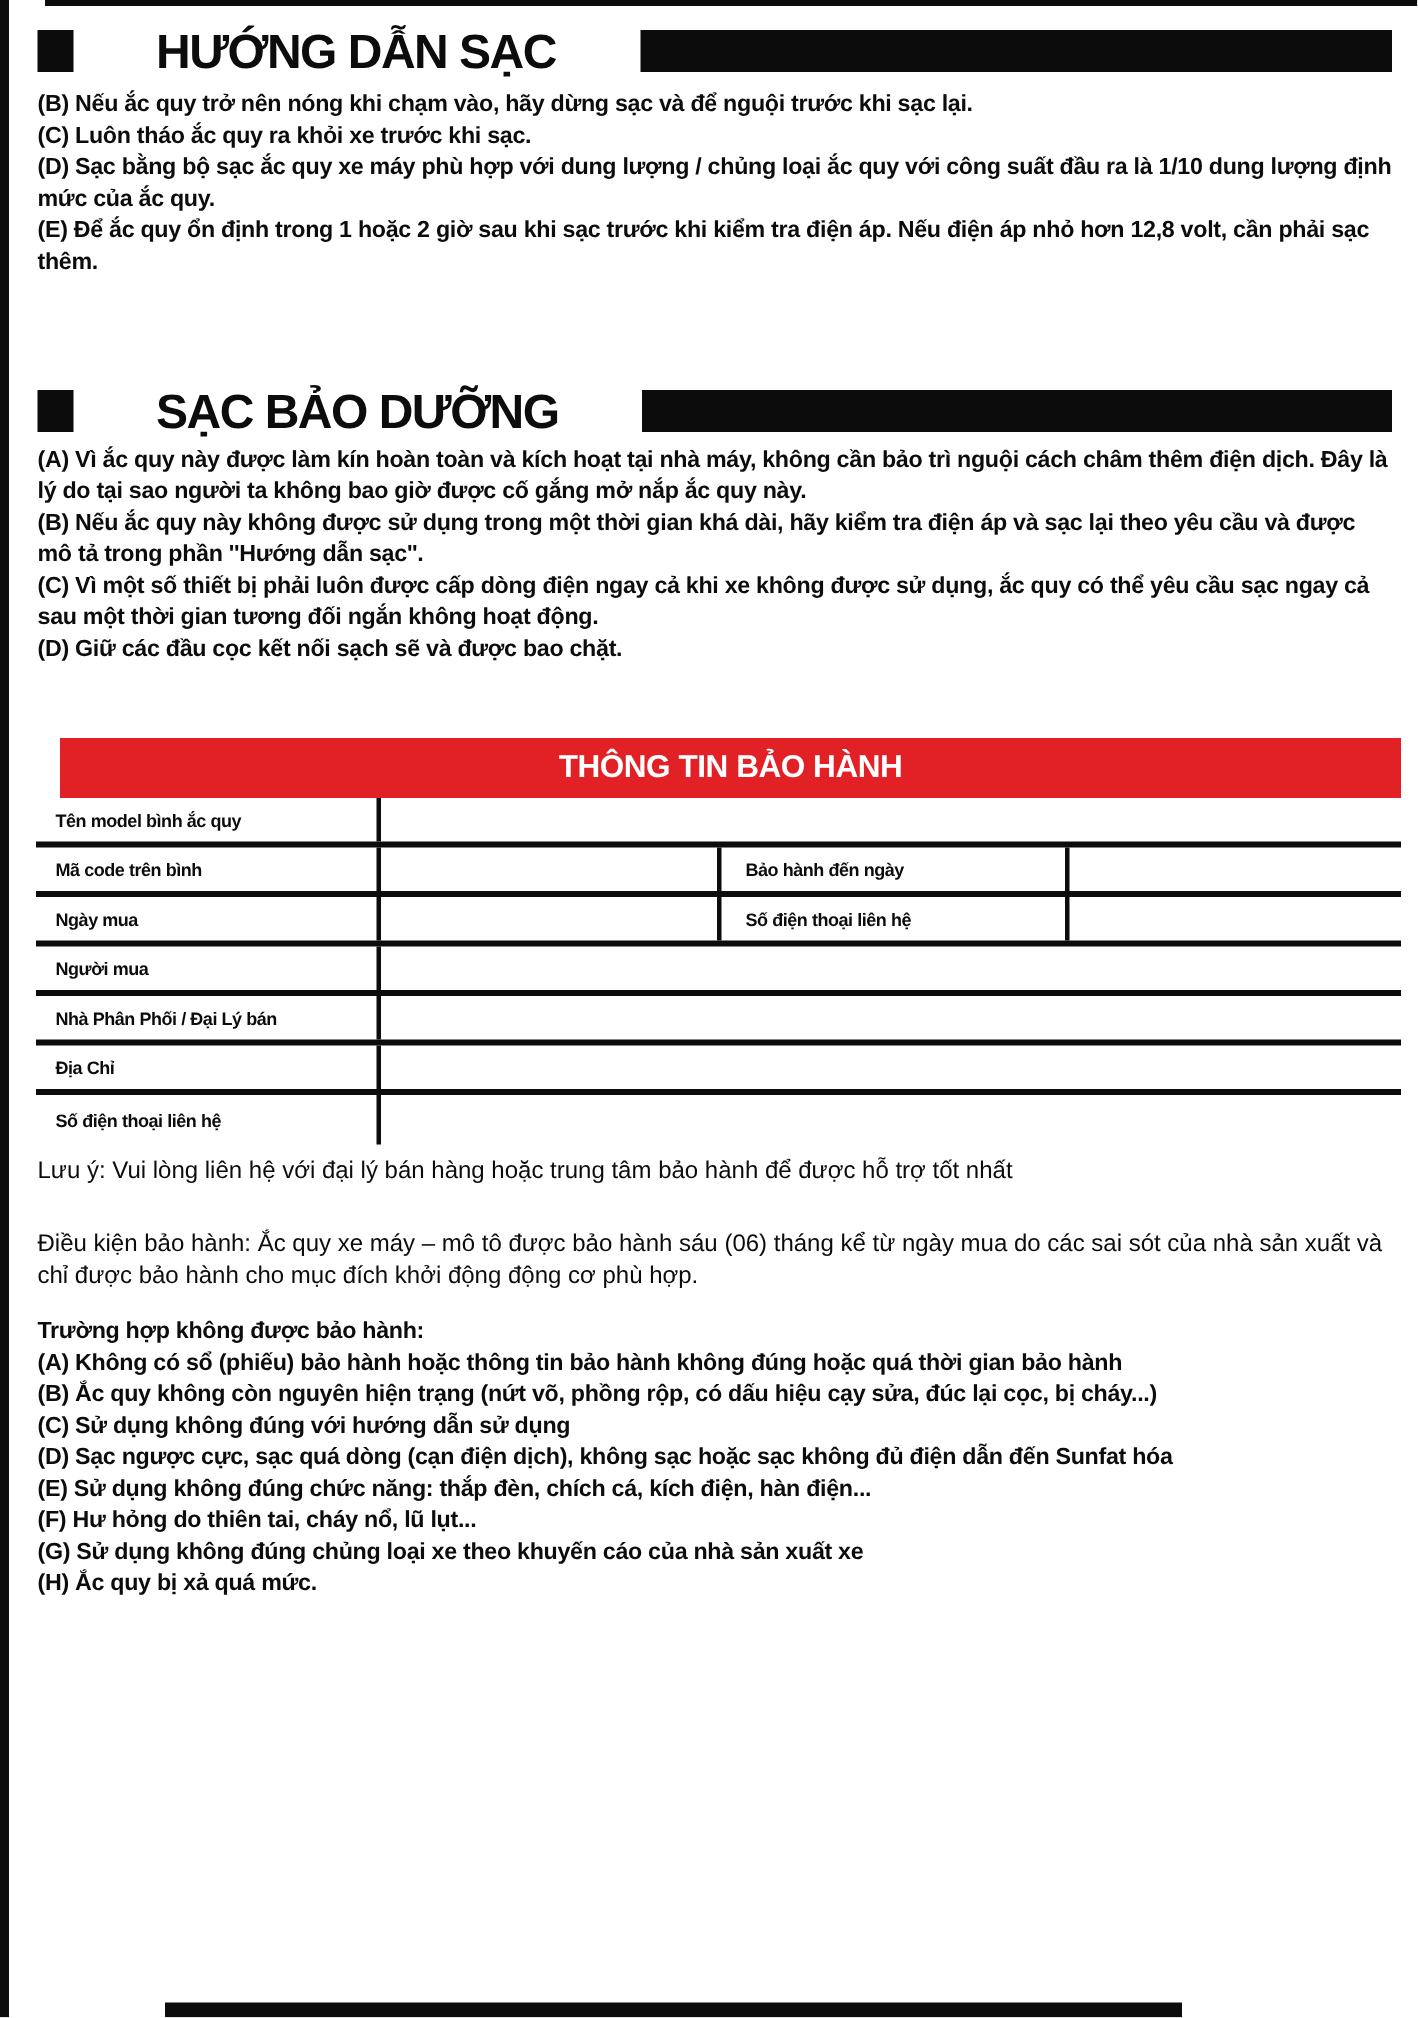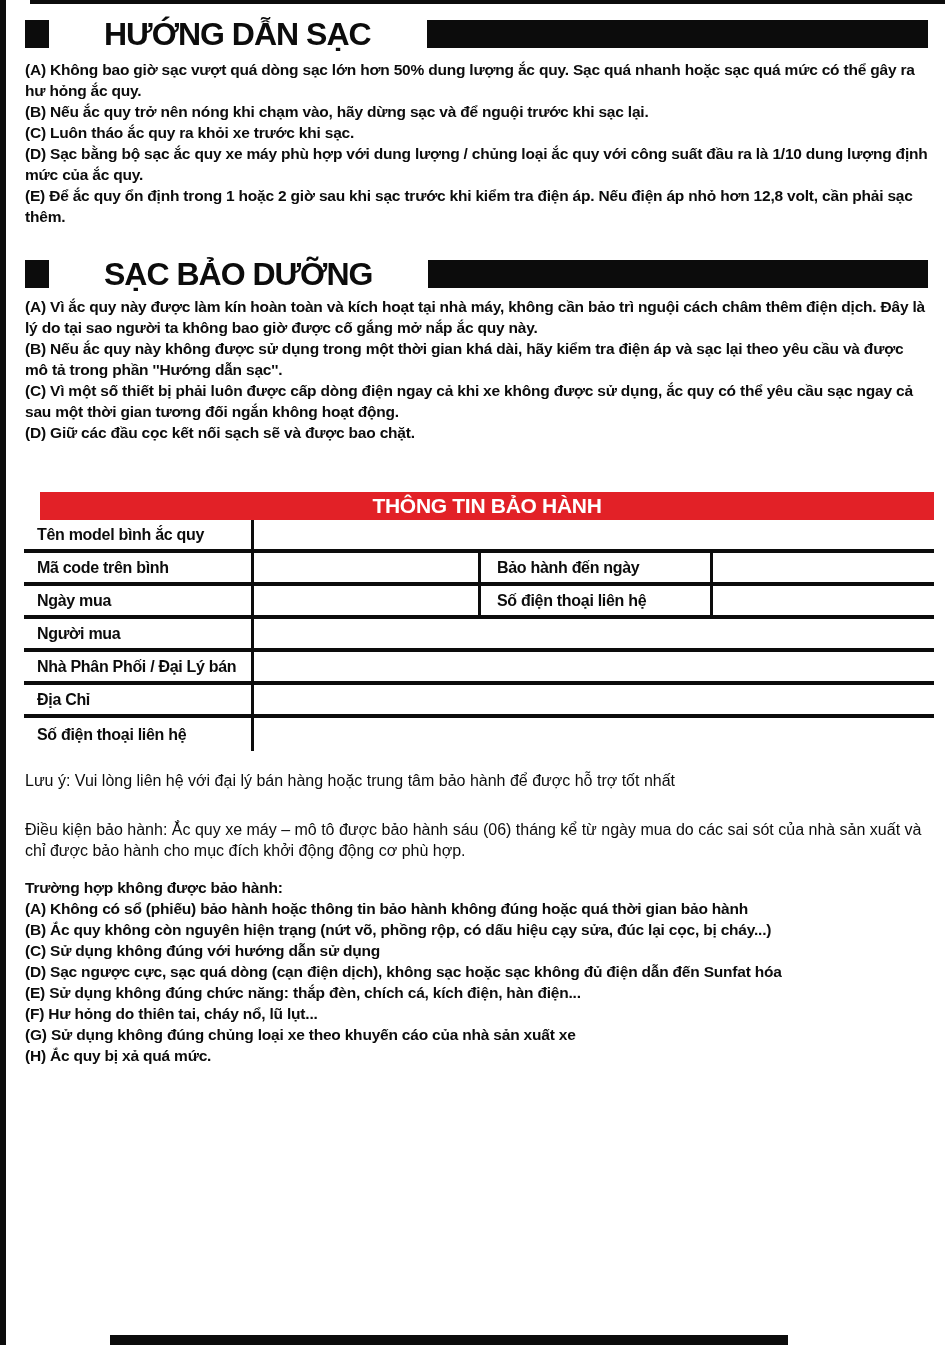--- a/index.html
+++ b/index.html
@@ -29,49 +29,48 @@
 
   
   .sec-body p, .excl p {
     font-size:15.5px; font-weight:bold; line-height:21px; letter-spacing:-0.2px;
   }
   .notes p { font-size:16px; font-weight:400; line-height:21px; }
   .notes .note2 { margin-top:28px; }
 
   
   .wt-title {
-    height:28px; background:#e22127; color:#ffffff;
+    height:40px; background:#e22127; color:#ffffff;
     display:flex; align-items:center; justify-content:center;
     font-size:21px; font-weight:bold; letter-spacing:-0.3px;margin-left:16px;
   }
   .wt-row { display:grid; height:33px; border-bottom:4px solid #0c0c0c; }
   .wt-row.full  { grid-template-columns:230px 1fr; }
   .wt-row.split { grid-template-columns:230px 227px 232px 216px; }
   .wt-row.last  { border-bottom:none; }
   .cell { display:flex; align-items:center; }
-  .cell.lbl { font-size:16px; font-weight:bold; letter-spacing:-0.3px; padding-left:13px; border-right:3px solid #0c0c0c; }
+  .cell.lbl { font-size:12px; font-weight:bold; letter-spacing:-0.3px; padding-left:13px; border-right:3px solid #0c0c0c; }
   .wt-row.split .cell.v1 { border-right:3px solid #0c0c0c; }
   .cell.lbl2 { padding-left:16px; }
 </style>
 </head>
 <body>
 
 <div class="page">
 
   <div class="edge-left"></div>
   <div class="edge-top"></div>
 
   <div class="abs" style="top:20px">
     <div class="sec-header">
       <span class="sq"></span>
       <h1 class="sec-title">HƯỚNG DẪN SẠC</h1>
       <span class="hbar"></span>
     </div>
     <div class="sec-body" style="margin-top:11px">
-      <p>(A) Không bao giờ sạc vượt quá dòng sạc lớn hơn 50% dung lượng ắc quy. Sạc quá nhanh hoặc sạc quá mức có thể gây ra hư hỏng ắc quy.</p>
       <p>(B) Nếu ắc quy trở nên nóng khi chạm vào, hãy dừng sạc và để nguội trước khi sạc lại.</p>
       <p>(C) Luôn tháo ắc quy ra khỏi xe trước khi sạc.</p>
       <p>(D) Sạc bằng bộ sạc ắc quy xe máy phù hợp với dung lượng / chủng loại ắc quy với công suất đầu ra là 1/10 dung lượng định mức của ắc quy.</p>
       <p>(E) Để ắc quy ổn định trong 1 hoặc 2 giờ sau khi sạc trước khi kiểm tra điện áp. Nếu điện áp nhỏ hơn 12,8 volt, cần phải sạc thêm.</p>
     </div>
   </div>
 
   <div class="abs" style="top:260px">
     <div class="sec-header">
       <span class="sq"></span>

